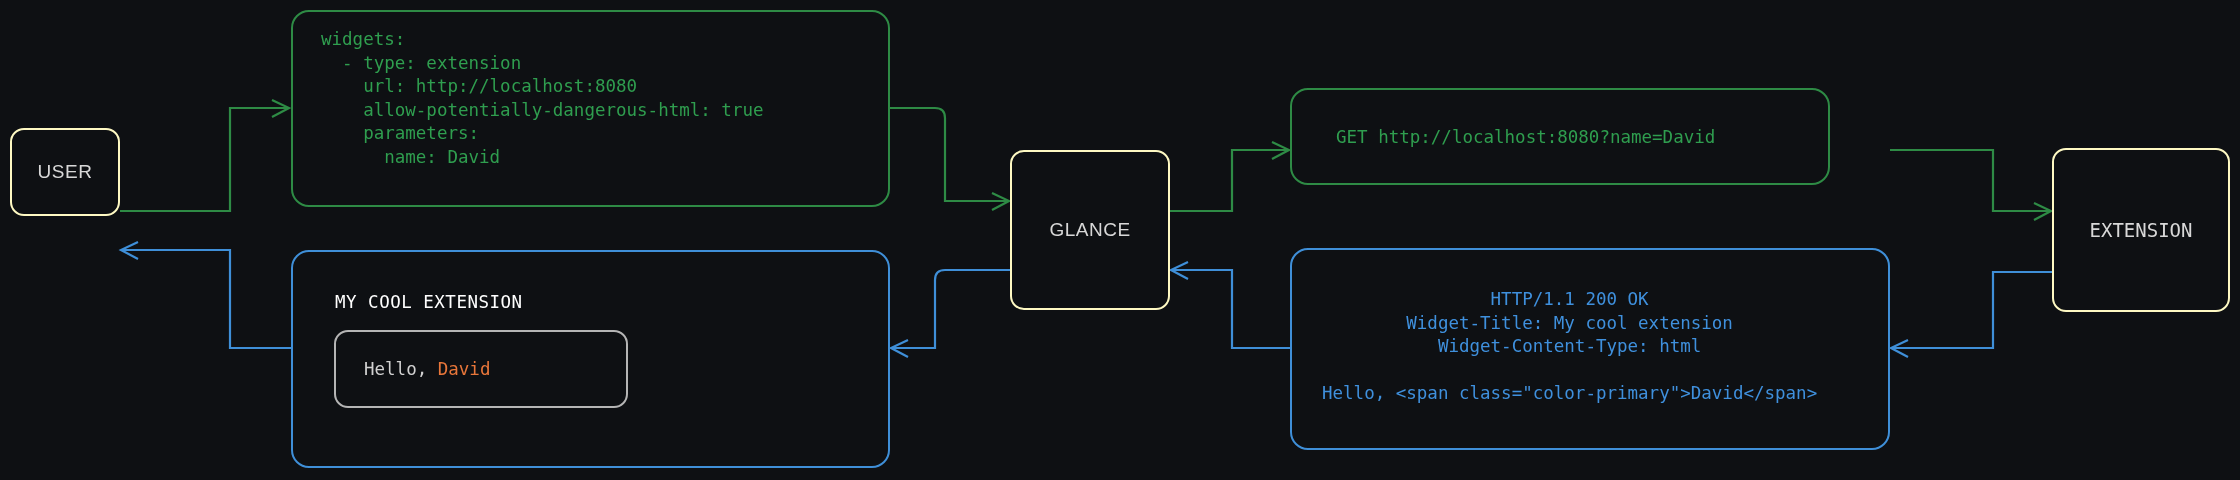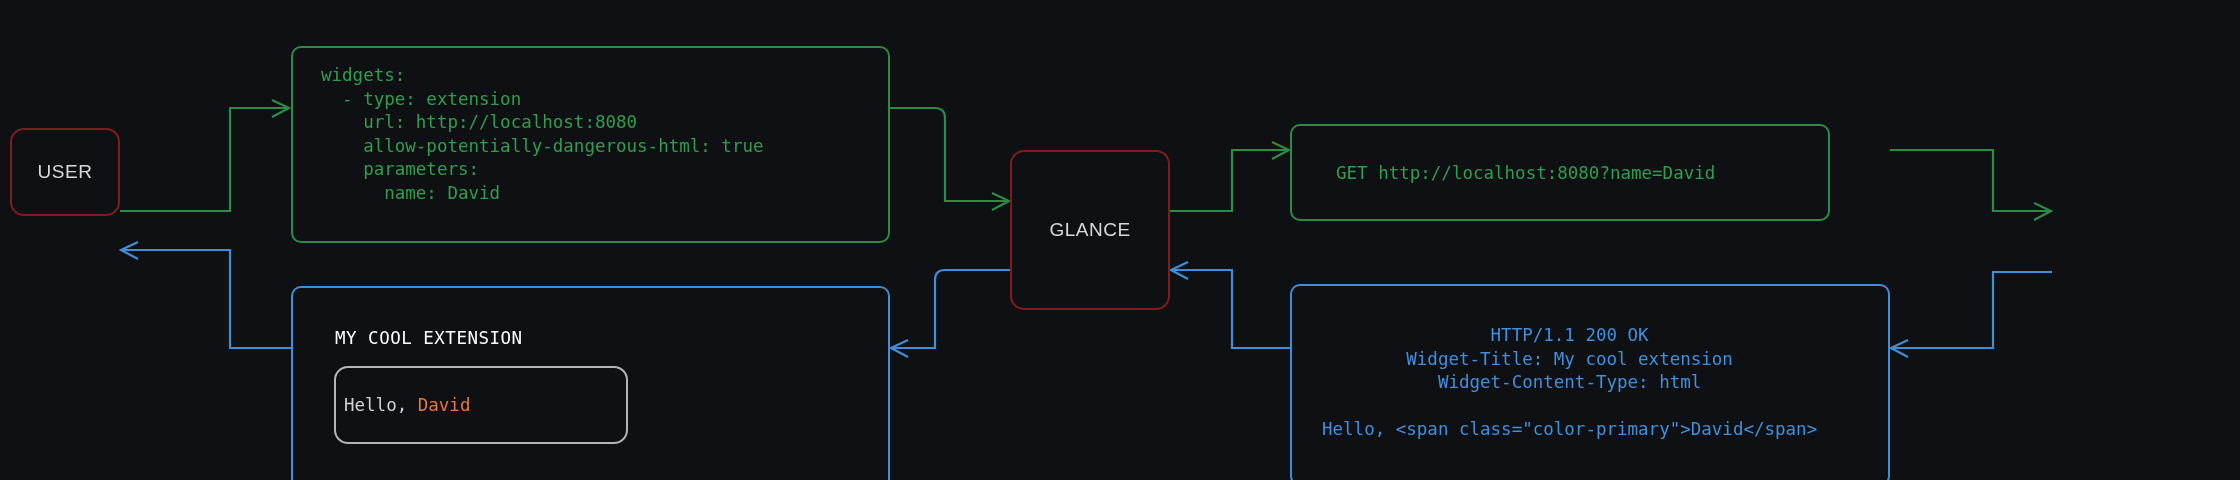--- a/index.html
+++ b/index.html
@@ -18,21 +18,21 @@
   svg.wires {
     position: absolute;
     left: 0; top: 0;
     width: 2240px;
     height: 480px;
     pointer-events: none;
   }
   .node {
     position: absolute;
     box-sizing: border-box;
-    border: 2px solid #7f1d1d;
+    border: 2px solid #fef9c3;
     border-radius: 14px;
     display: flex;
     align-items: center;
     justify-content: center;
     color: #d6d6d6;
   }
   .node-label {
     font-family: "Liberation Sans", sans-serif;
     font-size: 19px;
     letter-spacing: 0.5px;
@@ -42,22 +42,21 @@
   .node-label.mono {
     font-family: "DejaVu Sans Mono", monospace;
     font-size: 19px;
     letter-spacing: 0px;
   }
   .panel {
     position: absolute;
     box-sizing: border-box;
     border-width: 2px;
     border-style: solid;
-    border-radius: 10px;
-    margin-top: 36px;
+    border-radius: 18px;
   }
   .panel.green { border-color: #2e8b45; }
   .panel.blue  { border-color: #3f8fd8; }
 
   .code {
     font-family: "DejaVu Sans Mono", monospace;
     font-size: 17.5px;
     line-height: 23.5px;
     white-space: pre;
     margin: 0;
@@ -96,21 +95,21 @@
     box-sizing: border-box;
     left: 41px;
     top: 78px;
     width: 294px;
     height: 78px;
     border: 2px solid #b5b5b5;
     border-radius: 14px;
   }
   .widget-body-text {
     position: absolute;
-    left: 8px;
+    left: 28px;
     top: 27px;
     font-family: "DejaVu Sans Mono", monospace;
     font-size: 17.5px;
     color: #d2d2d2;
     white-space: pre;
   }
   .accent { color: #e8763a; }
 </style>
 </head>
 <body>
@@ -161,20 +160,23 @@
   </svg>
 
   <div class="node" style="left:10px; top:128px; width:110px; height:88px;">
     <span class="node-label">USER</span>
   </div>
 
   <div class="node" style="left:1010px; top:150px; width:160px; height:160px;">
     <span class="node-label">GLANCE</span>
   </div>
 
+  <div class="node" style="left:2052px; top:148px; width:178px; height:164px;">
+    <span class="node-label mono">EXTENSION</span>
+  </div>
 
   <div class="panel green" style="left:291px; top:10px; width:599px; height:197px;">
     <pre class="code green yaml-text">widgets:
   - type: extension
     url: http://localhost:8080
     allow-potentially-dangerous-html: true
     parameters:
       name: David</pre>
   </div>
 

